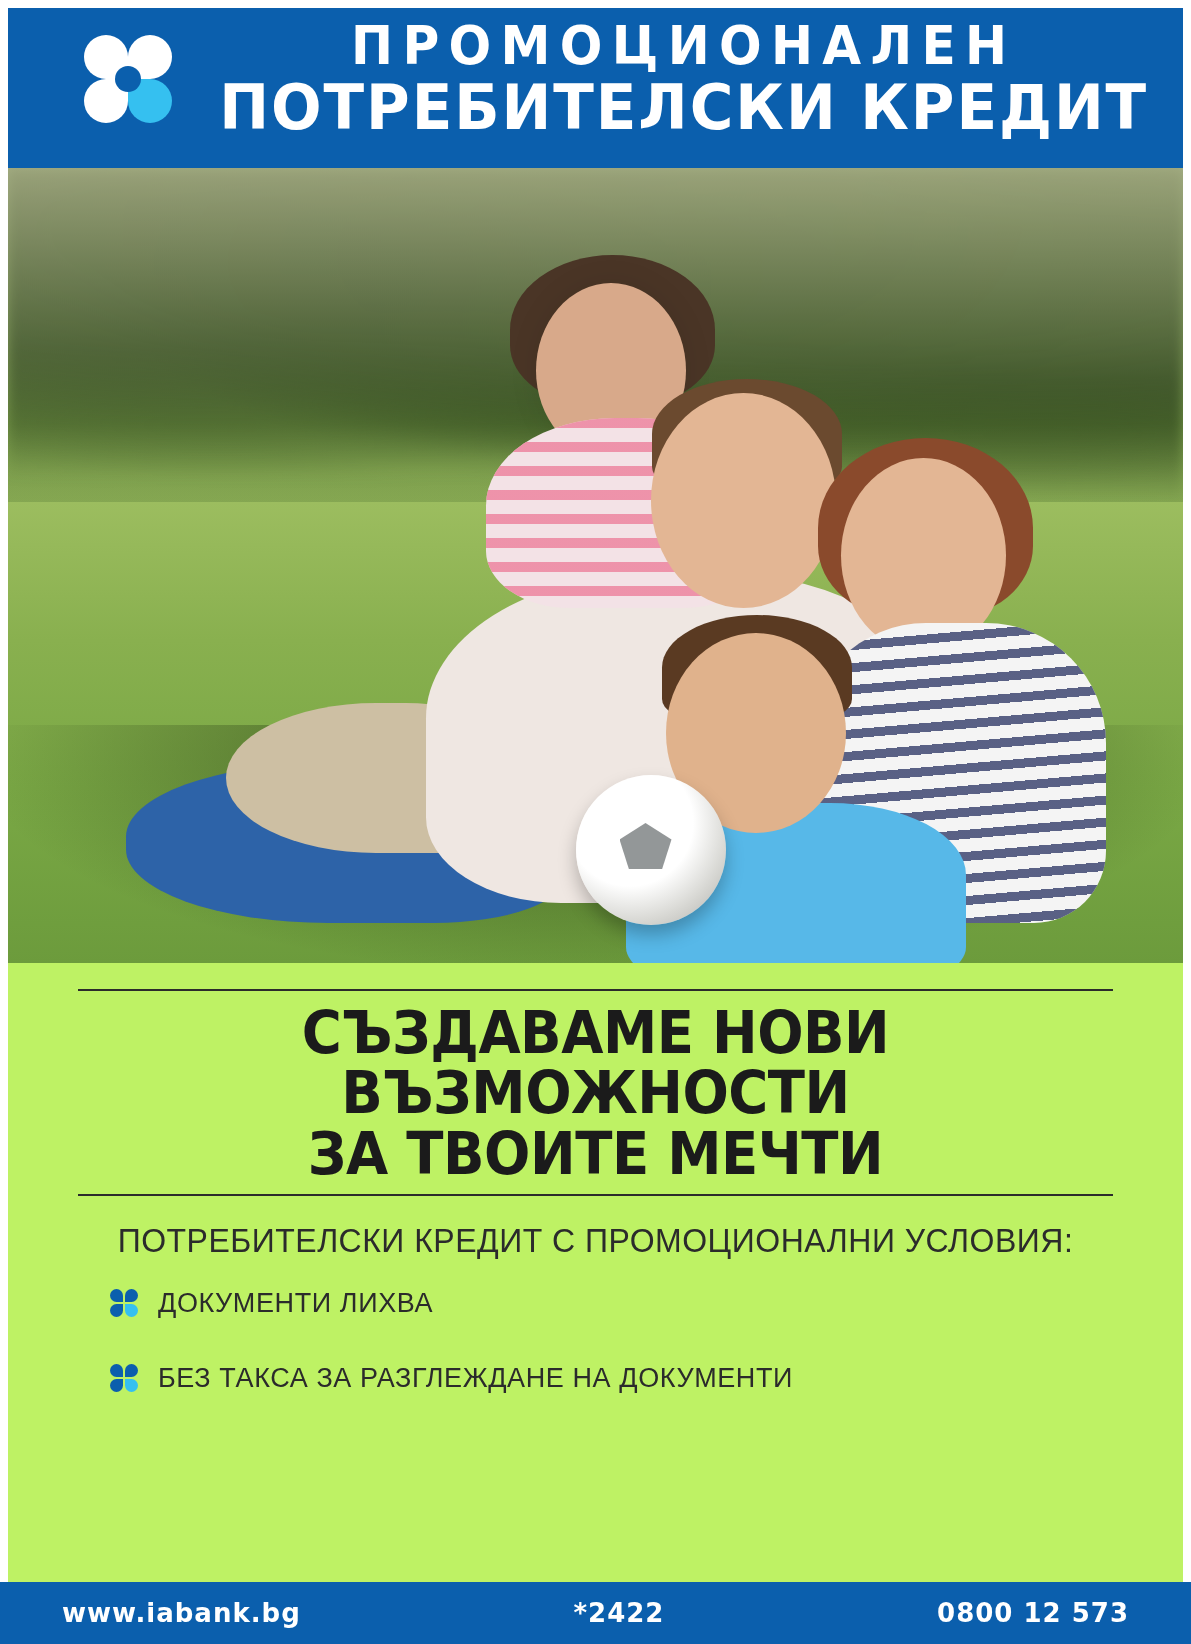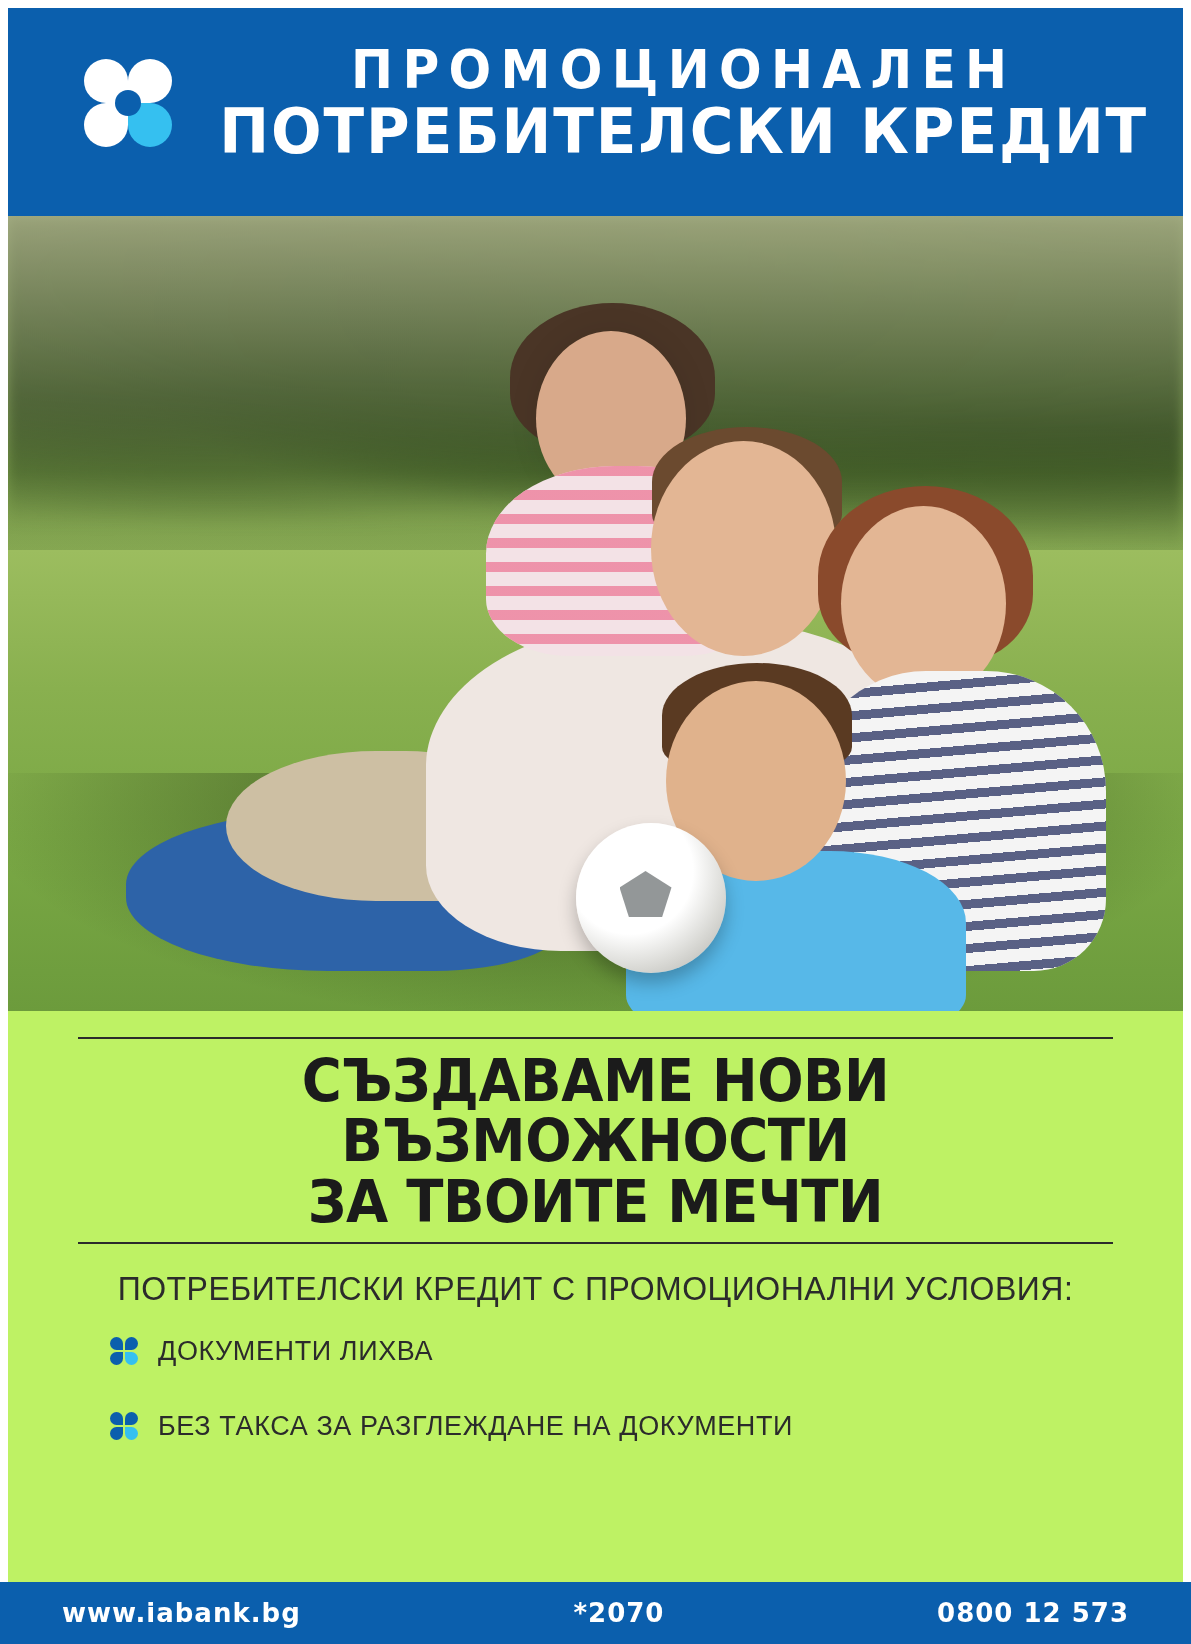--- a/index.html
+++ b/index.html
@@ -23,21 +23,21 @@
     box-sizing: border-box;
     padding: 8px 8px 0 8px;
     display: flex;
     flex-direction: column;
   }
 
   
   .header {
     position: relative;
     background: #0b5fad;
-    height: 208px;
+    height: 160px;
     display: flex;
     align-items: center;
     padding: 0 30px 18px 74px;
     box-sizing: border-box;
     flex: none;
   }
   .logo-mark {
     width: 92px;
     height: 92px;
     position: relative;
@@ -348,17 +348,17 @@
             <i class="b3"></i>
             <i class="b4"></i>
         </span>
         <span class="benefit-text">БЕЗ ТАКСА ЗА РАЗГЛЕЖДАНЕ НА ДОКУМЕНТИ</span>
       </div>
     </div>
   </div>
 
   <div class="footer">
     <span class="left">www.iabank.bg</span>
-    <span class="mid">*2070</span>
+    <span class="mid">*2422</span>
     <span class="right">0800 12 573</span>
   </div>
 
 </div>
 
 </body></html>

